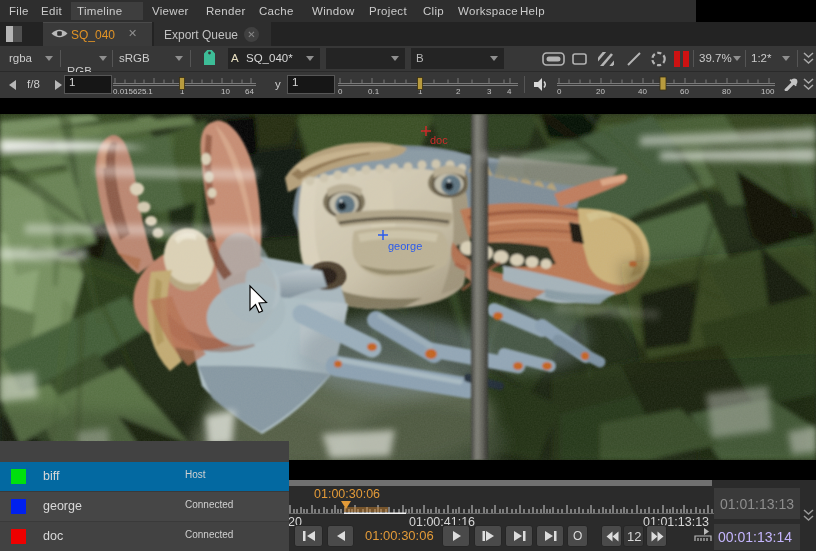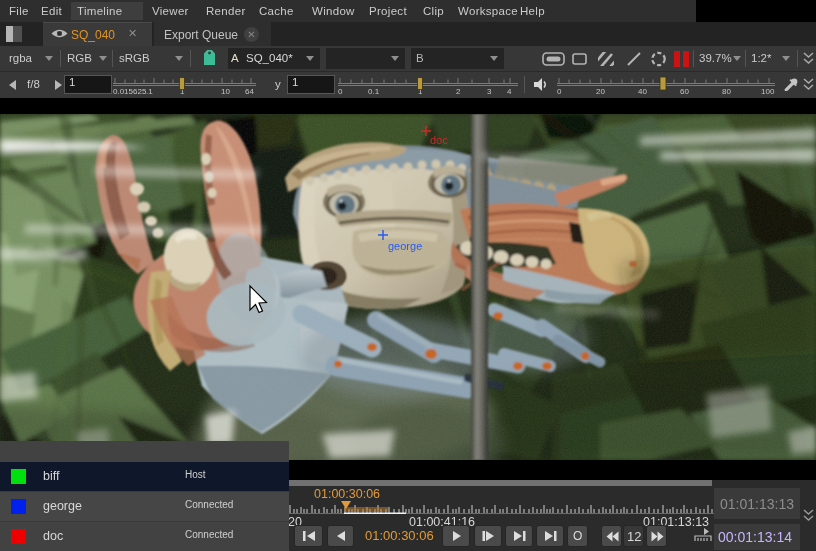--- a/index.html
+++ b/index.html
@@ -60,21 +60,21 @@
     <div class="tab" style="left:138px;width:117px;background:#2e2e2e;">
       <span style="position:absolute;left:10px;top:6px;">Export Queue</span>
       <span style="position:absolute;left:90px;top:5px;width:15px;height:15px;border-radius:8px;background:#404040;color:#878787;font-size:10px;text-align:center;line-height:15px;">✕</span>
     </div>
   </div>
 
   <div class="abs" id="toolbar1">
     <span class="abs" style="left:9px;top:6px;">rgba</span>
       <span class="arr" style="left:45px;top:10px;"></span>
     <div class="sep" style="left:60px;top:4px;height:17px;"></div>
-    <span class="abs" style="left:67px;top:6px;">RGB</span>
+    <span class="abs" style="left:67px;top:19px;">RGB</span>
       <span class="arr" style="left:99px;top:10px;"></span>
     <div class="sep" style="left:112px;top:4px;height:17px;"></div>
     <span class="abs" style="left:119px;top:6px;">sRGB</span>
       <span class="arr" style="left:175px;top:10px;"></span>
     <div class="sep" style="left:190px;top:4px;height:17px;"></div>
     <svg class="abs" style="left:204px;top:4px;" width="11" height="15" viewBox="0 0 11 15">
         <path fill-rule="evenodd" d="M3.2,0 L7.8,0 L11,3.6 L11,15 L0,15 L0,3.6 Z M5.5,1.6 A1.4,1.4 0 1,0 5.5,4.4 A1.4,1.4 0 1,0 5.5,1.6 Z" fill="#3dbd97"></path>
       </svg>
     <div class="combo" style="left:228px;width:92px;color:#d8d8d8;">
         <span style="position:absolute;left:3px;top:4px;color:#e8dfc0;">A</span>
@@ -787,21 +787,21 @@
     <svg class="abs" style="left:694px;top:47px;" width="18" height="15" viewBox="0 0 18 15">
         <path d="M1,14 L1,9 L17,9 L17,14 M4,14 L4,11 M7,14 L7,11 M10,14 L10,11 M13,14 L13,11" stroke="#b9b9b9" stroke-width="1.2" fill="none"></path>
         <path d="M10,1 L10,8 L15,4.5 Z" fill="#b9b9b9"></path>
       </svg>
     <div class="abs" style="left:714px;top:44px;width:86px;height:26px;background:#3a3a3a;">
         <span style="position:absolute;left:4px;top:5px;color:#c4b5fd;font-size:14px;">00:01:13:14</span>
       </div>
   </div>
 
   <div class="abs" id="participants">
-    <div class="prow" style="top:21px;background:#0f172a;border-bottom:1px solid #3a3a3a;">
+    <div class="prow" style="top:21px;background:#0369a1;border-bottom:1px solid #3a3a3a;">
       <div class="sq" style="background:#00e00e;"></div>
         <span class="nm">biff</span>
         <span class="st">Host</span>
     </div>
     <div class="prow" style="top:51px;background:#464646;border-bottom:1px solid #3a3a3a;">
       <div class="sq" style="background:#0020ee;"></div>
         <span class="nm">george</span>
         <span class="st">Connected</span>
     </div>
     <div class="prow" style="top:81px;height:29px;background:#424242;">

